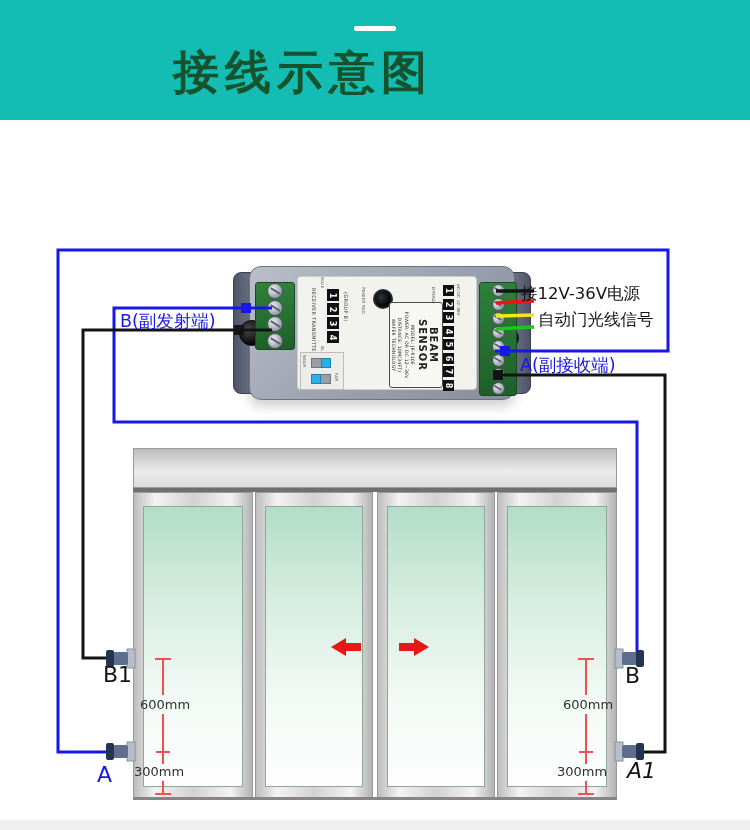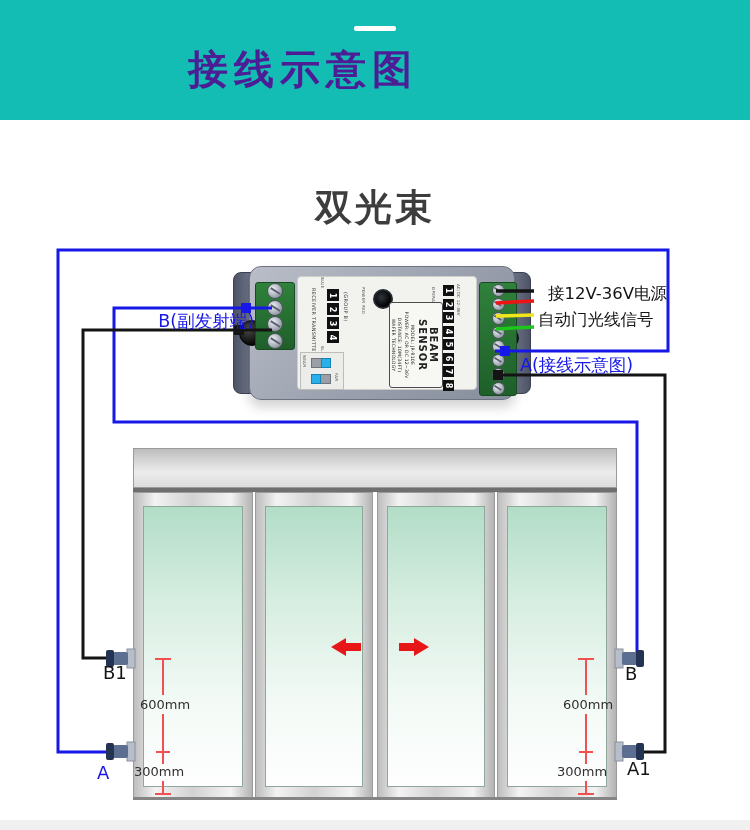--- a/index.html
+++ b/index.html
@@ -3,22 +3,22 @@
 <meta charset="utf-8">
 <style>
   html,body { margin:0; padding:0; background:#fff; }
   .stage { position:relative; width:750px; height:830px; background:#fff; overflow:hidden;
            font-family:"DejaVu Sans","Liberation Sans",sans-serif; }
   .abs { position:absolute; }
 
   
   .banner { left:0; top:0; width:750px; height:120px; background:#13bdb3; }
   .banner-dash { left:354px; top:26px; width:42px; height:5px; background:#fff; border-radius:2px; }
-  .banner-title { left:0; top:42px; width:606px; text-align:center; color:#4c1d95;
-                  font-size:40px; font-weight:600; letter-spacing:6px; }
+  .banner-title { left:0; top:42px; width:606px; text-align:center; color:#14532d;
+                  font-size:46px; font-weight:600; letter-spacing:6px; }
 
   
   .section-title { left:0; top:183px; width:750px; text-align:center; color:#3d3d3d;
                    font-size:37px; font-weight:600; letter-spacing:3px; }
 
   
   .module { left:233px; top:262px; width:296px; height:140px; }
   .mod-cap { top:10px; width:27px; height:120px; background:linear-gradient(90deg,#4d5365,#6a7184,#4d5365);
              border:1px solid #3c4252; border-radius:8px; }
   .mod-body { left:16px; top:4px; width:264px; height:132px; border-radius:12px;
@@ -66,36 +66,35 @@
   .panel  { top:492px; height:306px; box-sizing:border-box; border:1px solid #9a9a9a;
             background:linear-gradient(90deg,#bdbdbd,#f3f3f3 18%,#d2d2d2 50%,#f3f3f3 82%,#b3b3b3); }
   .glass  { position:absolute; left:9px; top:13px; right:9px; bottom:10px; border:1px solid #8fa79a;
             background:linear-gradient(180deg,#b2ddc7 0%,#d8eee2 35%,#f3faf6 70%,#fefefe 100%); }
   .floor  { left:133px; top:797px; width:484px; height:3px; background:#858585; }
   .bottom-strip { left:0; top:820px; width:750px; height:10px; background:#f0f0f0; }
 
   
   .lbl { white-space:nowrap; color:#141414; }
   .blue-t { color:#1717e8; }
-  .f17 { font-size:17.5px; } .f16 { font-size:16.5px; } .f18 { font-size:18px; }
+  .f17 { font-size:17.5px; } .f16 { font-size:16.5px; } .f18 { font-size:22px; }
   .dim-lbl { font-size:13px; color:#2f2f2f; width:46px; text-align:center; }
 
   svg.overlay { position:absolute; left:0; top:0; pointer-events:none; }
 </style>
 </head>
 <body>
 
 <div class="stage">
 
   <div class="abs banner">
     <div class="abs banner-dash"></div>
     <div class="abs banner-title">接线示意图</div>
   </div>
 
-  <div class="abs section-title">双光束</div>
 
   <div class="abs module">
     <div class="abs mod-cap" style="left:0;"></div>
     <div class="abs mod-cap" style="left:269px;"></div>
     <div class="abs mod-body"></div>
     <div class="abs knob"></div>
     <div class="abs bushing"></div>
 
     <div class="abs sticker"></div>
 
@@ -260,28 +259,28 @@
       <line x1="586" y1="714" x2="586" y2="764"></line>
       <line x1="579" y1="752" x2="593" y2="752"></line>
       <line x1="586" y1="781" x2="586" y2="793"></line>
       <line x1="578" y1="794" x2="594" y2="794"></line>
     </g>
 
     <polygon points="331,647 346,638 346,643 361,643 361,651 346,651 346,656" fill="#e81717"></polygon>
     <polygon points="429,647 414,638 414,643 399,643 399,651 414,651 414,656" fill="#e81717"></polygon>
   </svg>
 
-  <div class="abs lbl blue-t f17" style="left:120px; top:309px; width:134px; text-align:right;">B(副发射端)</div>
-  <div class="abs lbl f16" style="left:548px; top:283px;">接12V-36V电源</div>
+  <div class="abs lbl blue-t f17" style="left:120px; top:309px; width:134px; text-align:left;">B(副发射端)</div>
+  <div class="abs lbl f16" style="left:521px; top:283px;">接12V-36V电源</div>
   <div class="abs lbl f16" style="left:538px; top:309px;text-align:right;">自动门光线信号</div>
-  <div class="abs lbl blue-t f17" style="left:520px; top:353px;">A(接线示意图)</div>
+  <div class="abs lbl blue-t f17" style="left:520px; top:353px;">A(副接收端)</div>
 
   <div class="abs lbl f18" style="left:103px; top:662px;">B1</div>
   <div class="abs lbl blue-t f18" style="left:97px; top:762px;">A</div>
   <div class="abs lbl f18" style="left:625px; top:663px;">B</div>
-  <div class="abs lbl f18" style="left:627px; top:758px;">A1</div>
+  <div class="abs lbl f18" style="left:627px; top:758px;font-style:italic;">A1</div>
 
   <div class="abs dim-lbl" style="left:140px; top:697px;">600mm</div>
   <div class="abs dim-lbl" style="left:134px; top:764px;">300mm</div>
   <div class="abs dim-lbl" style="left:563px; top:697px;">600mm</div>
   <div class="abs dim-lbl" style="left:557px; top:764px;">300mm</div>
 
 </div>
 
 </body></html>

